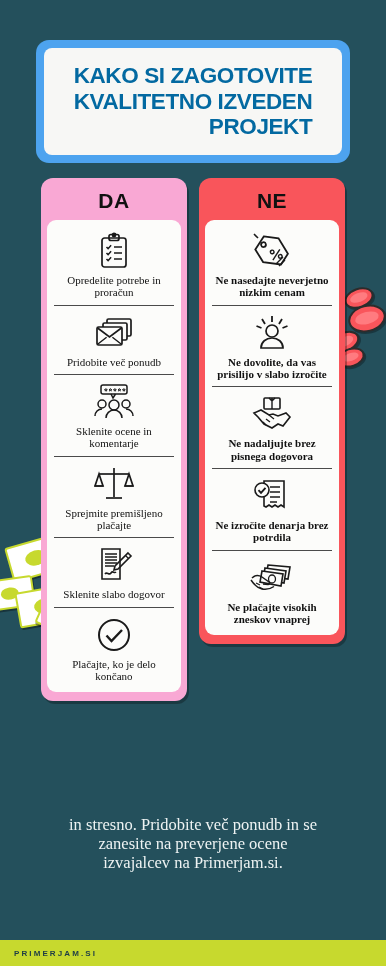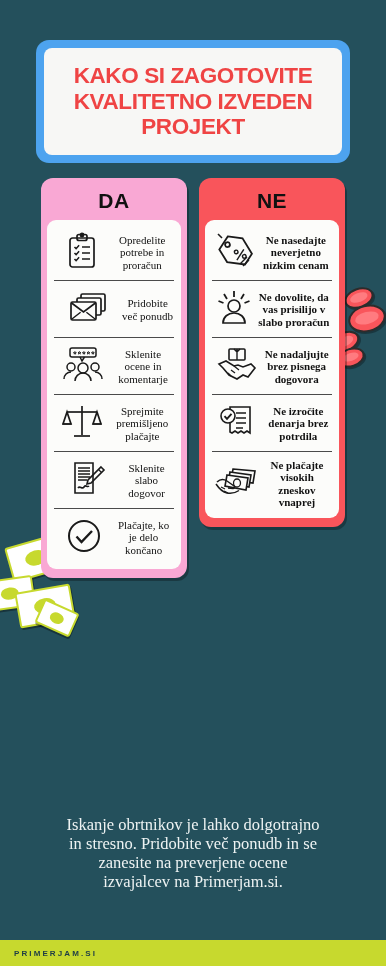--- a/index.html
+++ b/index.html
@@ -46,21 +46,21 @@
     box-sizing:border-box;padding:8px;
   }
   .title-inner{
     width:100%;height:100%;
     background:#f7f7f5;border-radius:8px;
     display:flex;align-items:center;justify-content:center;
     box-sizing:border-box;padding:4px 10px;
   }
   .title-text{
     font-weight:bold;font-size:22.5px;line-height:1.14;
-    letter-spacing:-.4px;color:#ef4444;text-align:center;
+    letter-spacing:-.4px;color:#0369a1;text-align:right;
     font-family:"Liberation Sans", sans-serif;
   }
 
   
   .col{
     position:absolute;top:178px;width:146px;
     border-radius:12px;box-sizing:border-box;
     padding:6px 6px 9px 6px;
     box-shadow:2px 3px 0 rgba(0,0,0,.28);
   }
@@ -72,21 +72,21 @@
     padding:5px 0 7px 0;
     font-family:"Liberation Sans", sans-serif;
   }
   .card{
     background:#fcfcfa;border-radius:9px;
     padding:4px 7px 4px 7px;box-sizing:border-box;
   }
   .item{
     padding:7px 0 6px 0;
     border-bottom:1.4px solid #4a4a4a;
-    display:flex;flex-direction:row;align-items:center;
+    display:flex;flex-direction:column;
   }
   .item:last-child{border-bottom:none;}
   .ico{
     height:40px;width:100%;
     display:flex;align-items:center;justify-content:center;
     margin-bottom:3px;
   }
   .ico svg{display:block;}
   .lbl{
     text-align:center;
@@ -253,21 +253,21 @@
 
 
       <div class="item">
         <div class="ico">
           <svg width="40" height="38" viewBox="0 0 40 38" fill="none" stroke="#1a1a1a" stroke-width="1.7">
             <circle cx="20" cy="17" r="6"></circle>
             <path d="M9 34c0-6 5-10 11-10s11 4 11 10z"></path>
             <path d="M20 8V2M13 10l-3-5M27 10l3-5M9.5 14l-5-2M30.5 14l5-2" stroke-width="1.8"></path>
           </svg>
         </div>
-        <div class="lbl">Ne dovolite, da vas prisilijo v slabo proračun</div>
+        <div class="lbl">Ne dovolite, da vas prisilijo v slabo izročite</div>
       </div>
 
       <div class="item">
         <div class="ico">
           <svg width="42" height="36" viewBox="0 0 42 36" fill="none" stroke="#1a1a1a" stroke-width="1.6">
             <rect x="13" y="2" width="16" height="11" rx="1"></rect>
             <path d="M21 2v11M18 2l3 3 3-3" stroke-width="1.4"></path>
             <path d="M3 17l7-3 8 5 4-1 5 2 8-3 4 4-7 9-5-2-6 4-8-4-6-7z"></path>
             <path d="M18 19l5 4M15 23l4 3M12 26l3 3" stroke-width="1.3"></path>
           </svg>
@@ -299,21 +299,20 @@
             <path d="M6 22l4 2M9 26l4 2" stroke-width="1.2"></path>
           </svg>
         </div>
         <div class="lbl">Ne plačajte visokih zneskov vnaprej</div>
       </div>
 
     </div>
   </div>
 
   <div class="outro">
-    <div>Iskanje obrtnikov je lahko dolgotrajno</div>
     <div>in stresno. Pridobite več ponudb in se</div>
     <div>zanesite na preverjene ocene</div>
     <div>izvajalcev na Primerjam.si.</div>
   </div>
 
   <div class="footbar">
     <span class="brand">PRIMERJAM.SI</span>
   </div>
 
 </div>

